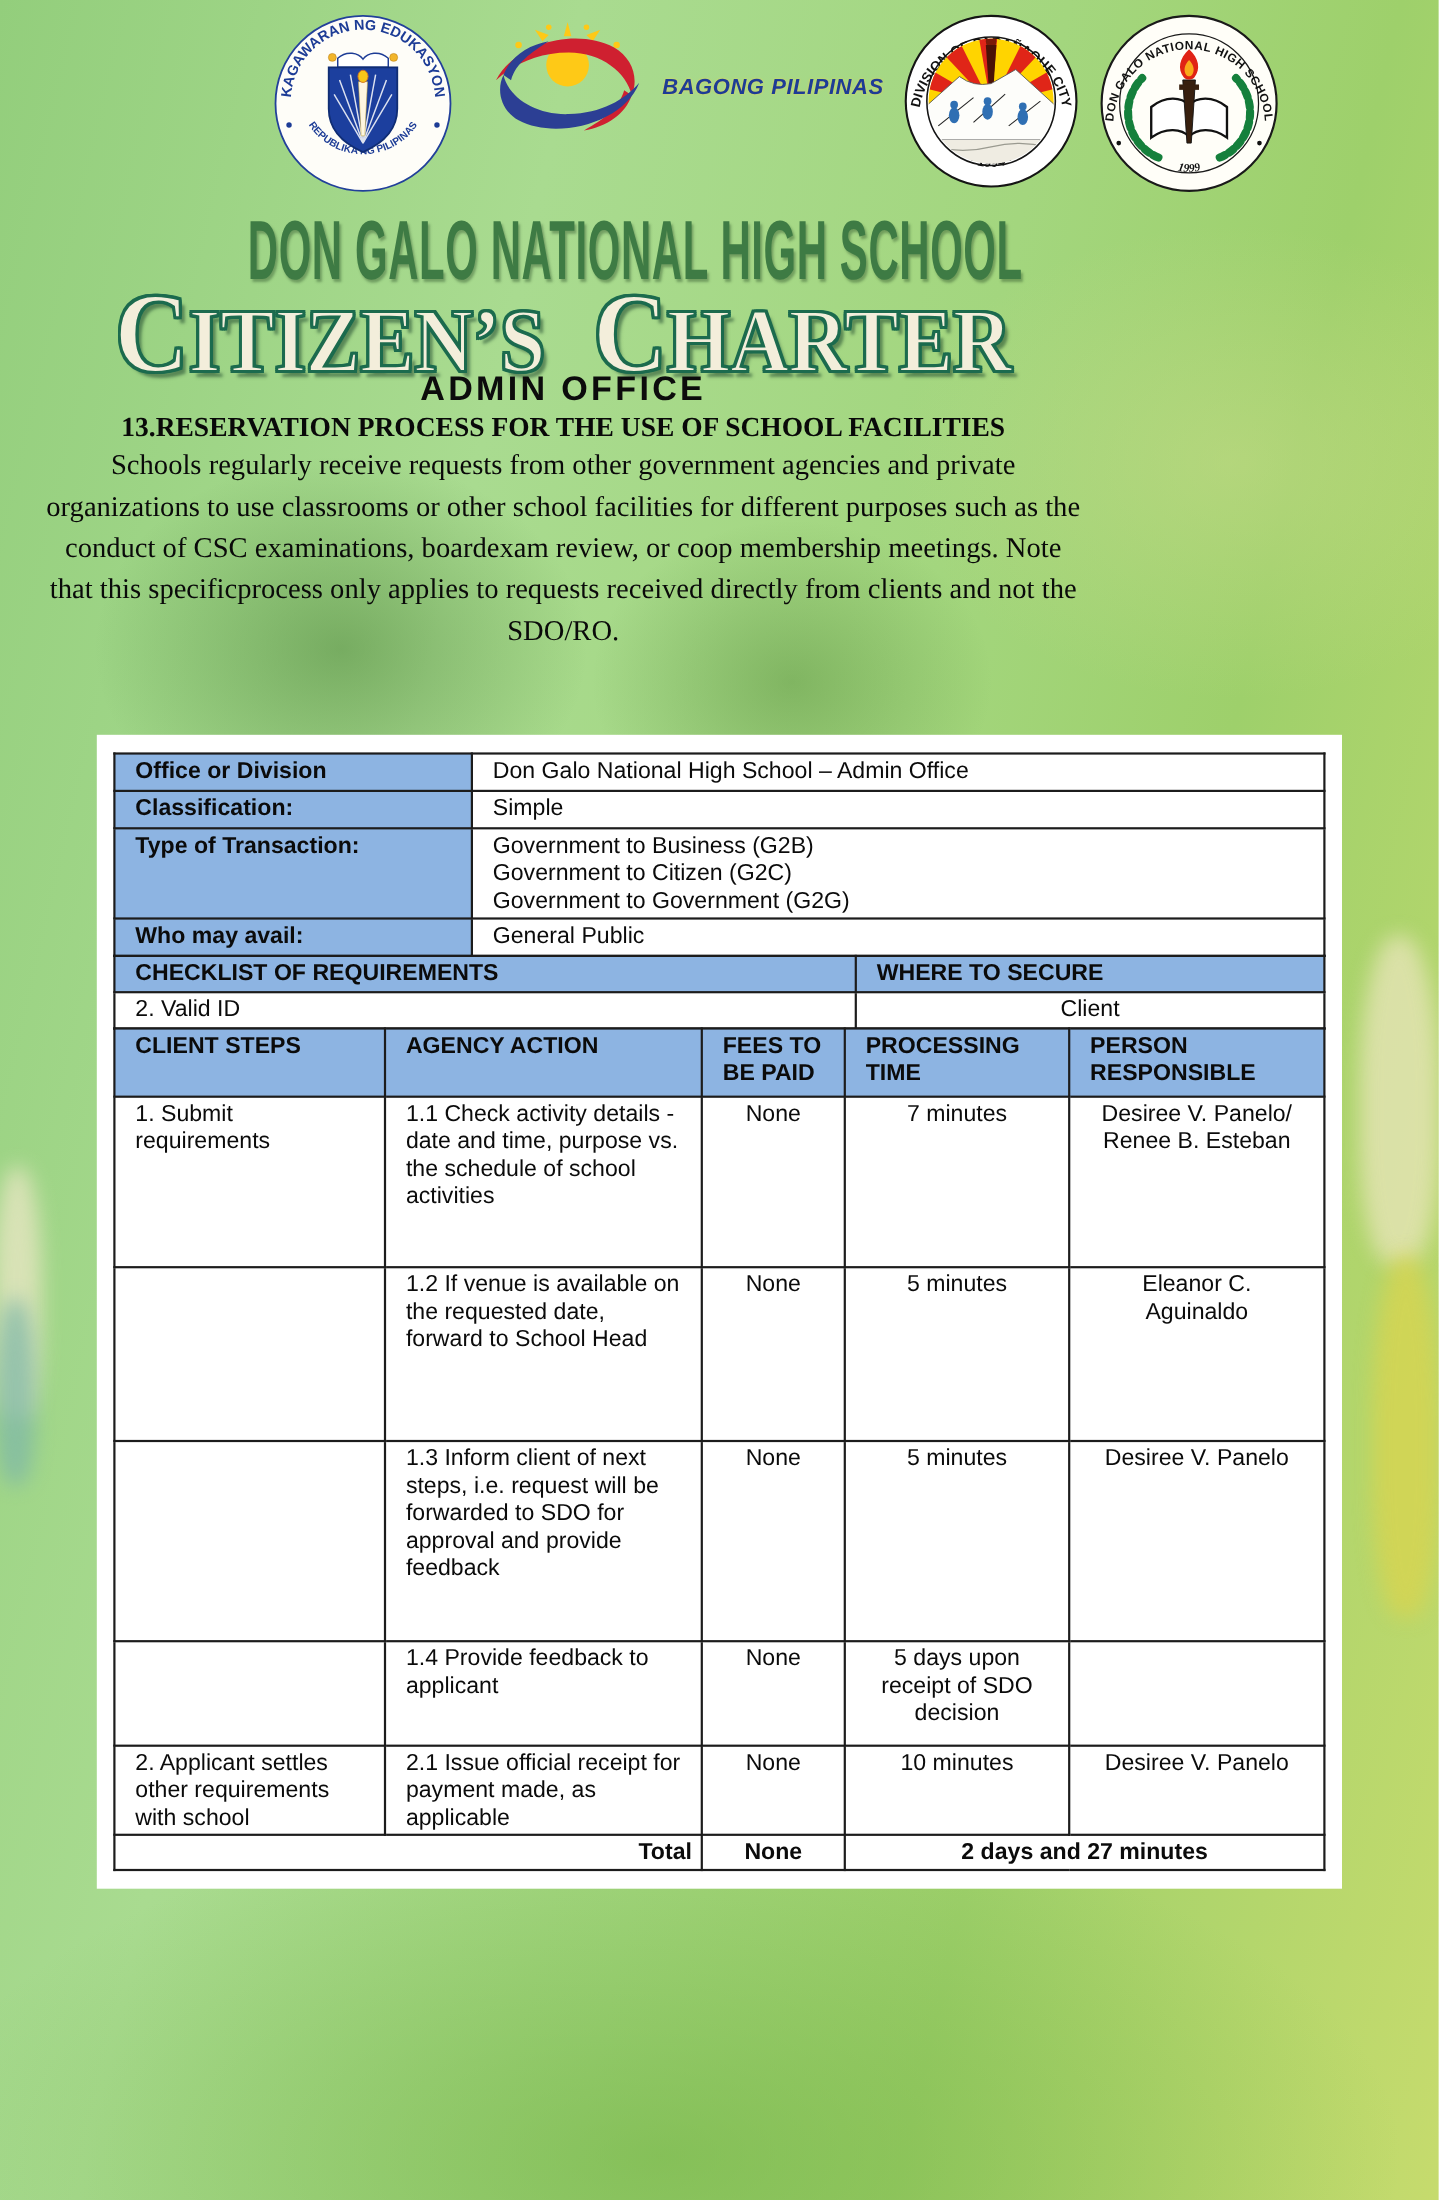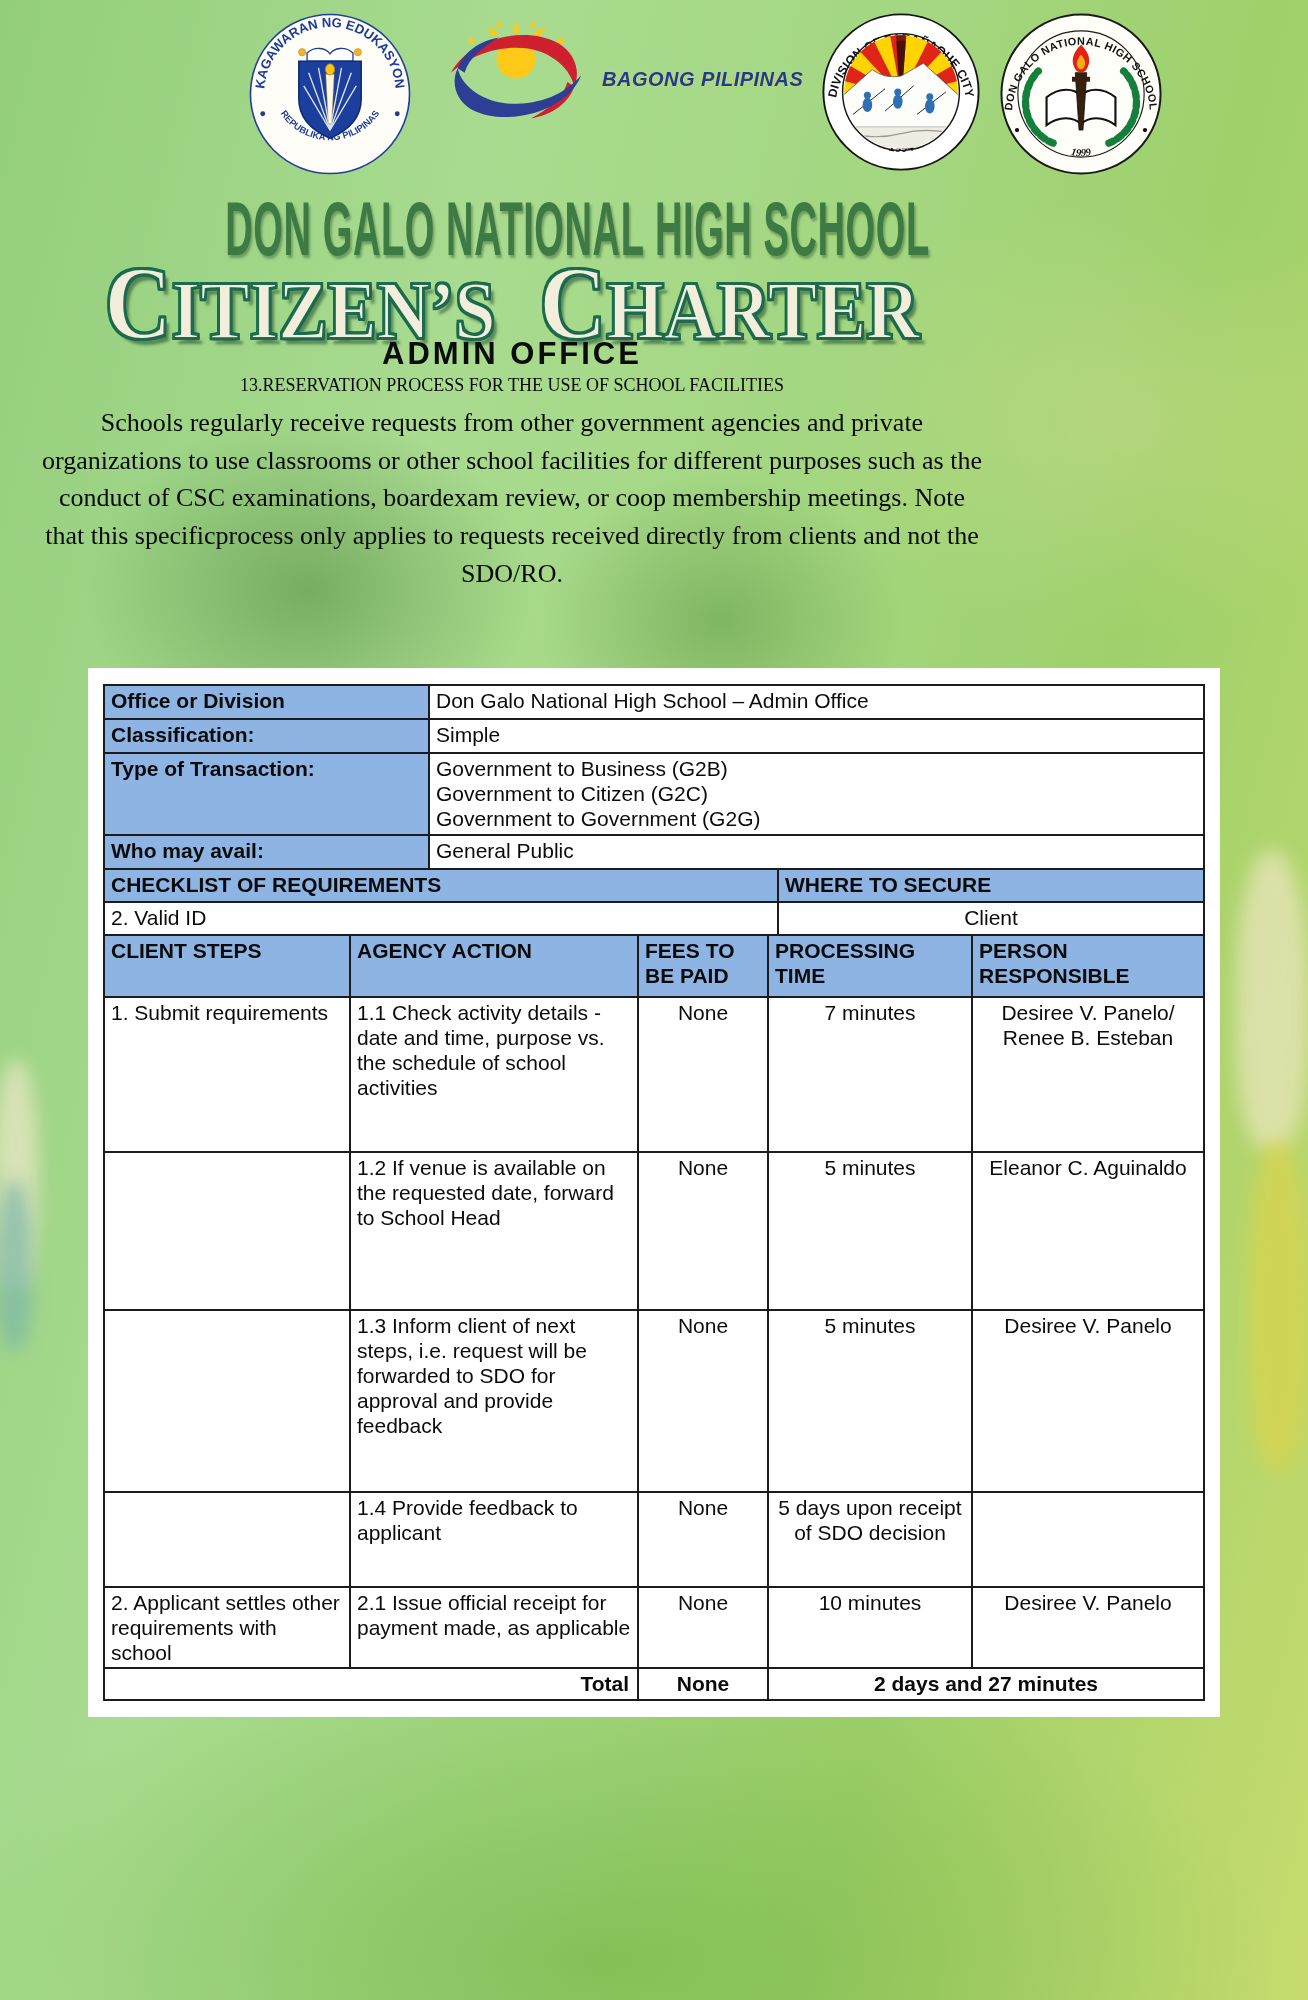--- a/index.html
+++ b/index.html
@@ -19,27 +19,27 @@
   .bp-caption{font-weight:bold;font-style:italic;font-size:20px;color:#1d3c96;letter-spacing:.5px;margin-top:2px;text-shadow:0 0 2px #f5d34a;}
   .hdr{position:absolute;left:0;width:1024px;text-align:center;}
   .school-title{top:184px;margin:0;font-size:68px;font-weight:bold;color:#3e7b44;white-space:nowrap;transform:scaleX(.56) scaleY(1.12);transform-origin:50% 0;letter-spacing:1px;text-shadow:3px 3px 3px rgba(35,70,35,.4);}
   .charter-title{top:244px;font-family:"Liberation Serif",serif;font-weight:bold;font-size:82px;white-space:nowrap;transform:scaleX(.9);transform-origin:50% 0;color:#f3eedb;
     -webkit-text-stroke:2px #1c6b4e;
     text-shadow:2px 0 #1c6b4e,-2px 0 #1c6b4e,0 2px #1c6b4e,0 -2px #1c6b4e,2px 2px #1c6b4e,-2px -2px #1c6b4e,2px -2px #1c6b4e,-2px 2px #1c6b4e,5px 6px 3px rgba(16,56,36,.5);}
   .charter-word{display:inline-block;}
   .charter-word::first-letter{font-size:1.26em;}
   .charter-word + .charter-word{margin-left:28px;}
   .office-name{top:336px;font-size:31px;font-weight:bold;color:#0c0c0c;letter-spacing:3px;}
-  .section-title{top:375px;font-family:"Liberation Serif",serif;font-weight:normal;font-size:18px;color:#090909;}
+  .section-title{top:375px;font-family:"Liberation Serif",serif;font-weight:bold;font-size:25px;color:#090909;}
   .intro{top:404px;left:38px;width:948px;margin:0;font-family:"Liberation Serif",serif;font-size:26px;line-height:1.45;color:#0a0a0a;text-align:center;}
   
   .sheet{position:absolute;left:88px;top:668px;width:1132px;box-sizing:border-box;background:#fff;padding:16px 15px;}
   table.tbl{border-collapse:collapse;width:1100px;table-layout:fixed;font-size:21px;color:#0b0b0b;}
   table.tbl + table.tbl{margin-top:-2px;}
-  .tbl td,.tbl th{border:2px solid #1c1c1c;padding:2px 6px;line-height:1.2;vertical-align:top;word-wrap:break-word;}
+  .tbl td,.tbl th{border:2px solid #1c1c1c;padding:2px 18px;line-height:1.2;vertical-align:top;word-wrap:break-word;}
   .lbl{background:#8db4e2;font-weight:bold;text-align:left;padding-left:8px;vertical-align:middle;}
   .hd{background:#8db4e2;font-weight:bold;text-align:left;vertical-align:middle;}
   .ctr{text-align:center;}
   .mid{vertical-align:middle;}
   .tot{font-weight:bold;}
   .tot .r{text-align:right;padding-right:8px;}
 </style>
 </head>
 <body>
 

